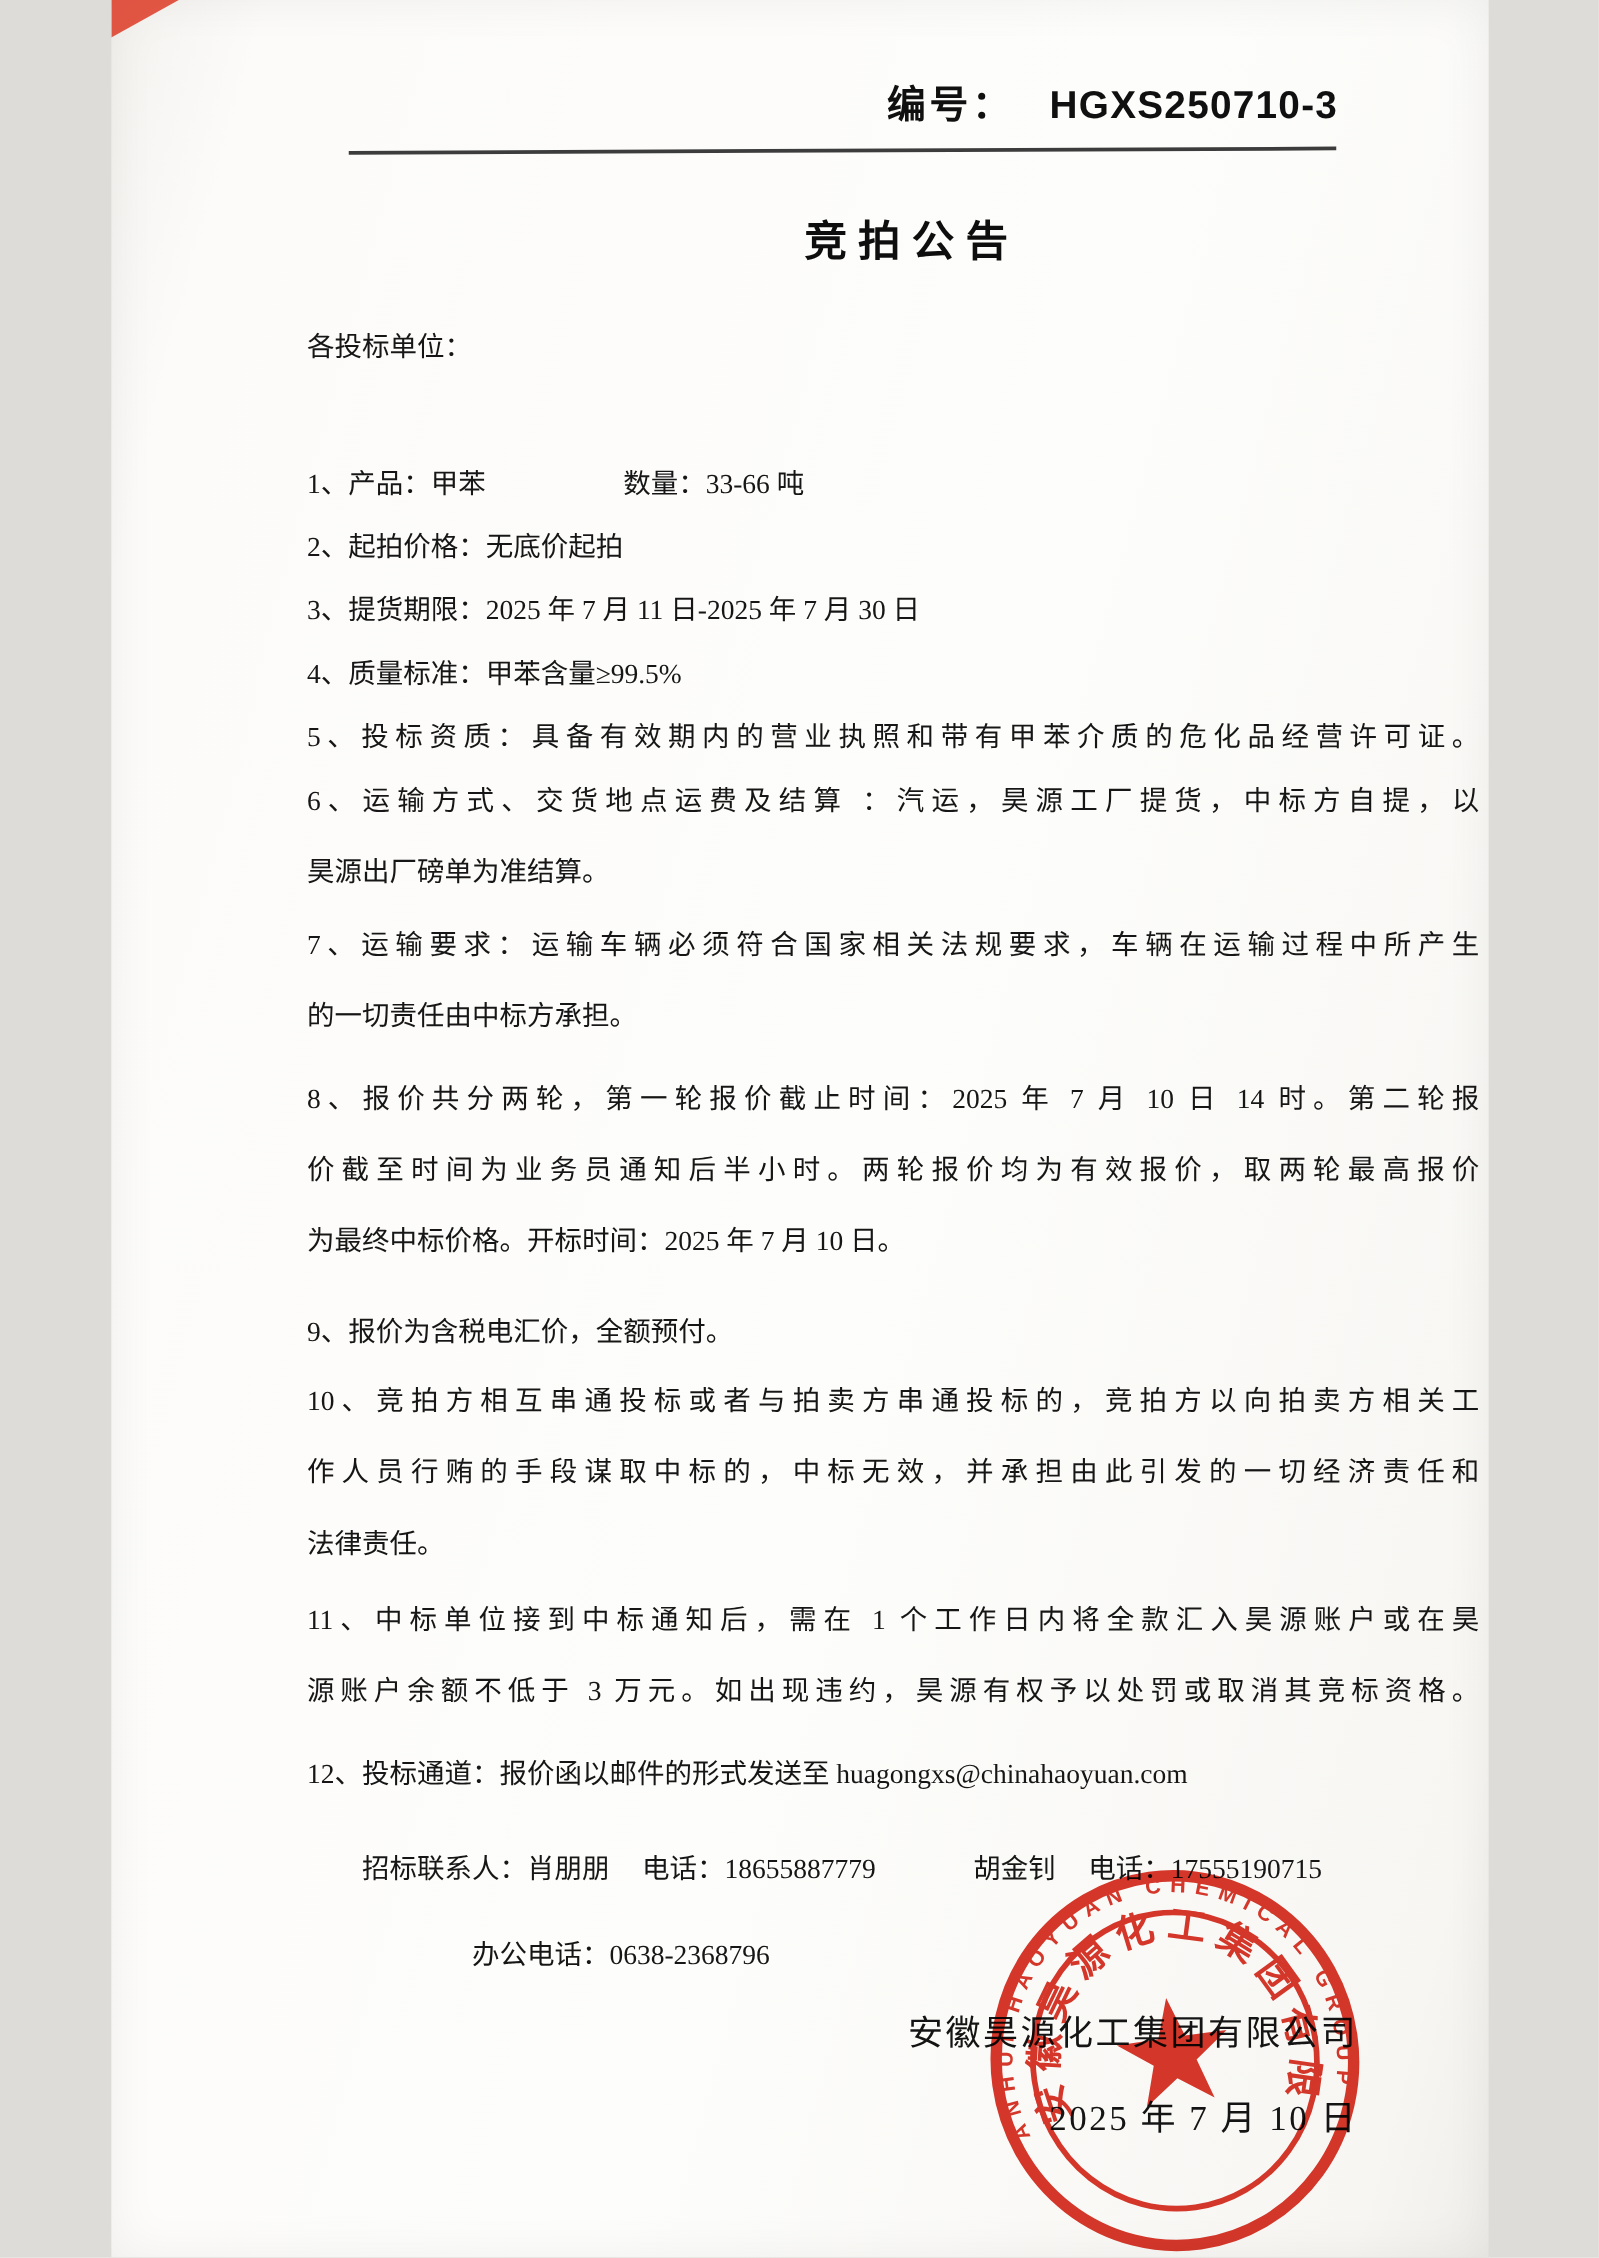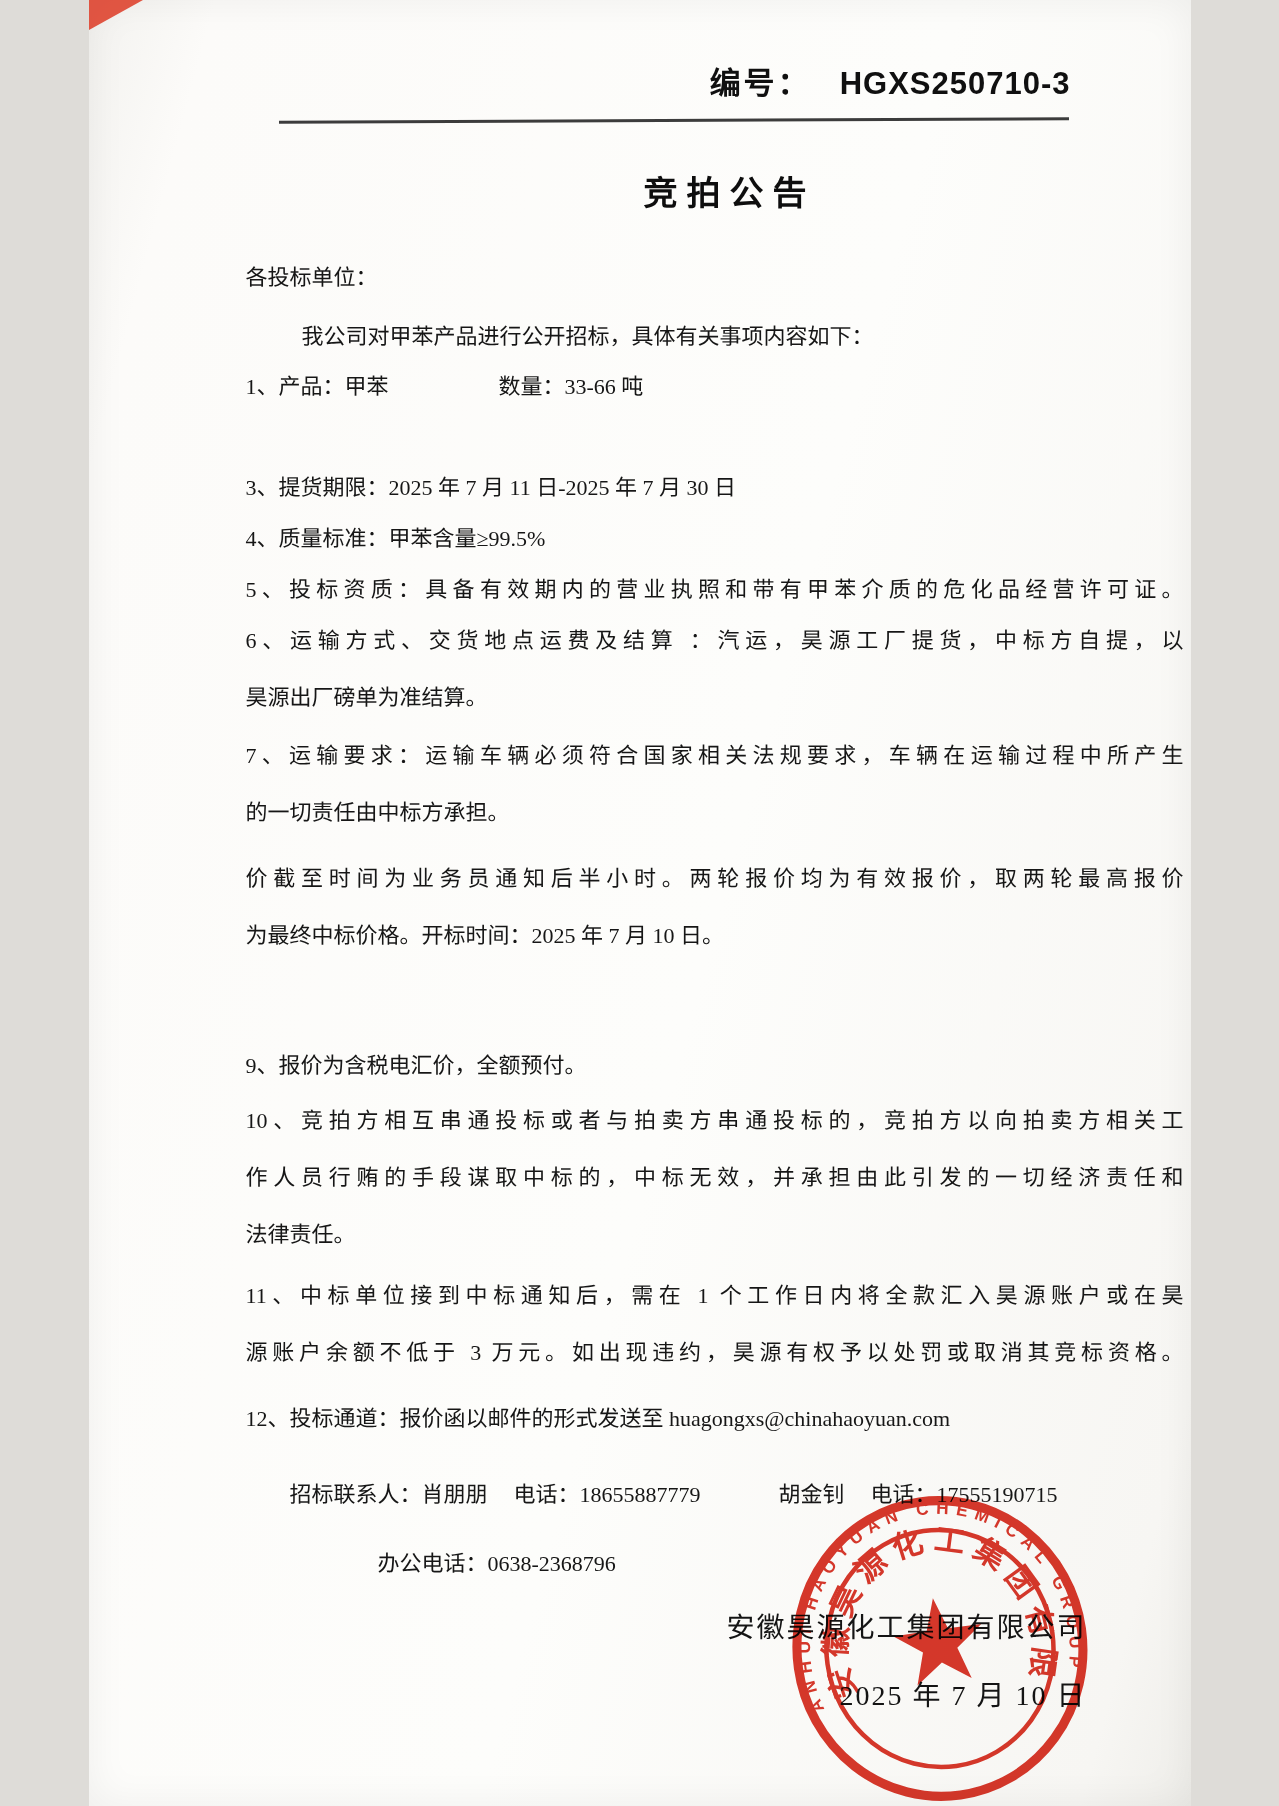--- a/index.html
+++ b/index.html
@@ -98,45 +98,46 @@
   <div class="abs doc-no">
     <span class="lbl">编号：</span><span class="val">HGXS250710-3</span>
   </div>
   <div class="abs head-rule"></div>
 
   <div class="abs title">竞拍公告</div>
 
   <div class="abs tblock" style="top:249px;">
     <span class="line">各投标单位：</span>
   </div>
-  <div class="abs tblock" style="top:308px;">
-    <span class="line indent">我公司对甲苯产品进行公开招标，具体有关事项内容如下：</span>
-  </div>
 
   <div class="abs tblock" style="top:358px;">
     <span class="line">1、产品：甲苯　　　　　数量：33-66 吨</span>
+  </div>
+  <div class="abs tblock" style="top:409px;">
+    <span class="line">2、起拍价格：无底价起拍</span>
   </div>
   <div class="abs tblock" style="top:459px;">
     <span class="line">3、提货期限：2025 年 7 月 11 日-2025 年 7 月 30 日</span>
   </div>
   <div class="abs tblock" style="top:510px;">
     <span class="line">4、质量标准：甲苯含量≥99.5%</span>
   </div>
   <div class="abs tblock" style="top:561px;">
     <span class="line fill">5、投标资质：具备有效期内的营业执照和带有甲苯介质的危化品经营许可证。</span>
   </div>
   <div class="abs tblock" style="top:612px;">
     <span class="line fill">6、运输方式、交货地点运费及结算 ：汽运，昊源工厂提货，中标方自提，以</span>
     <span class="line">昊源出厂磅单为准结算。</span>
   </div>
   <div class="abs tblock" style="top:727px;">
     <span class="line fill">7、运输要求：运输车辆必须符合国家相关法规要求，车辆在运输过程中所产生</span>
     <span class="line">的一切责任由中标方承担。</span>
   </div>
   <div class="abs tblock" style="top:850px;">
+    <span class="line fill">8、报价共分两轮，第一轮报价截止时间：2025 年 7 月 10 日 14 时。第二轮报</span>
     <span class="line fill">价截至时间为业务员通知后半小时。两轮报价均为有效报价，取两轮最高报价</span>
     <span class="line">为最终中标价格。开标时间：2025 年 7 月 10 日。</span>
   </div>
   <div class="abs tblock" style="top:1037px;">
     <span class="line">9、报价为含税电汇价，全额预付。</span>
   </div>
   <div class="abs tblock" style="top:1092px;">
     <span class="line fill">10、竞拍方相互串通投标或者与拍卖方串通投标的，竞拍方以向拍卖方相关工</span>
     <span class="line fill">作人员行贿的手段谋取中标的，中标无效，并承担由此引发的一切经济责任和</span>
     <span class="line">法律责任。</span>

